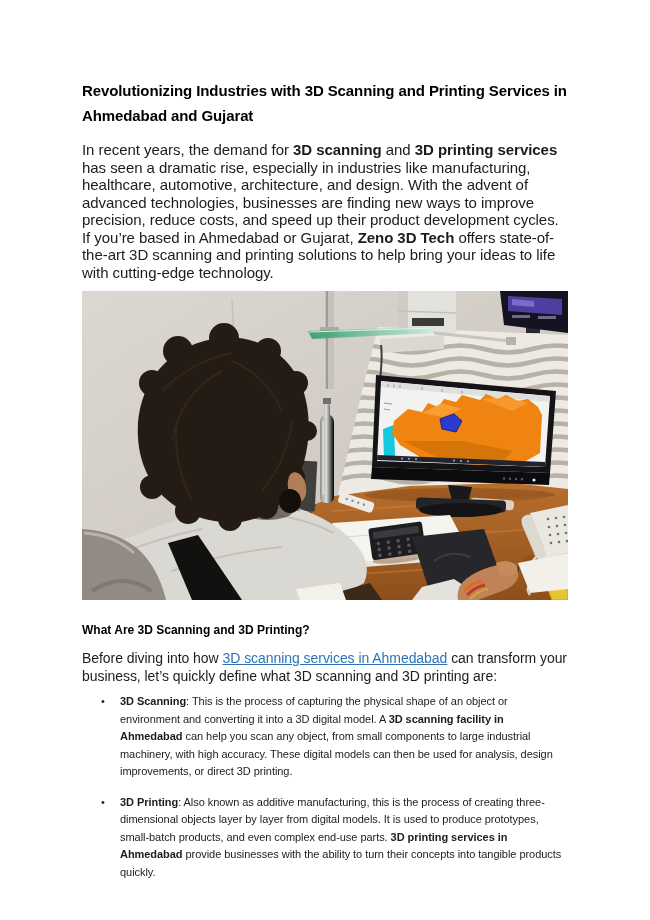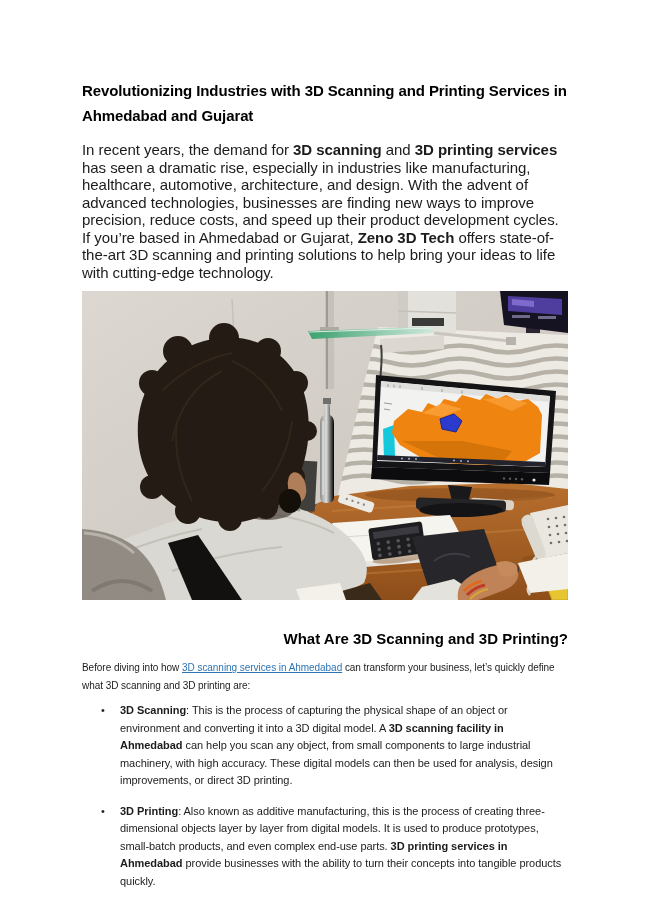--- a/index.html
+++ b/index.html
@@ -10,22 +10,22 @@
     color:var(--text-color, #1c1c1c);
   }
   .page { position:absolute; left:82px; top:0; width:486px; }
   h1.title {
     margin-top:78px; font-size:15px; line-height:25px; font-weight:700;
     color:#000; letter-spacing:-0.1px;
   }
   p.body-text { margin-top:13px; font-size:15px; line-height:17.5px; letter-spacing:-0.05px; }
   figure.photo { margin-top:10px; width:486px; height:309px; display:block; }
   figure.photo svg { display:block; }
-  h2.section-heading { margin-top:31px; font-size:15px; line-height:16px; font-weight:700; color:#000;text-align:right; }
-  p.lead-text { margin-top:12px; font-size:10px; line-height:17.5px; letter-spacing:-0.05px; }
+  h2.section-heading { margin-top:22px; font-size:12px; line-height:16px; font-weight:700; color:#000; }
+  p.lead-text { margin-top:12px; font-size:14px; line-height:17.5px; letter-spacing:-0.05px; }
   ul.def-list { margin-top:8px; list-style:none; }
   ul.def-list li {
     position:relative; padding-left:38px; font-size:11px; line-height:17.5px;
     letter-spacing:-0.05px; margin-bottom:13px;
   }
   ul.def-list li .marker { position:absolute; left:19px; top:0; font-size:11px; }
   .b { font-weight:700; }
   .link { color:var(--link-color, #2e74b5); text-decoration:underline; cursor:pointer; }
 </style>
 </head>

